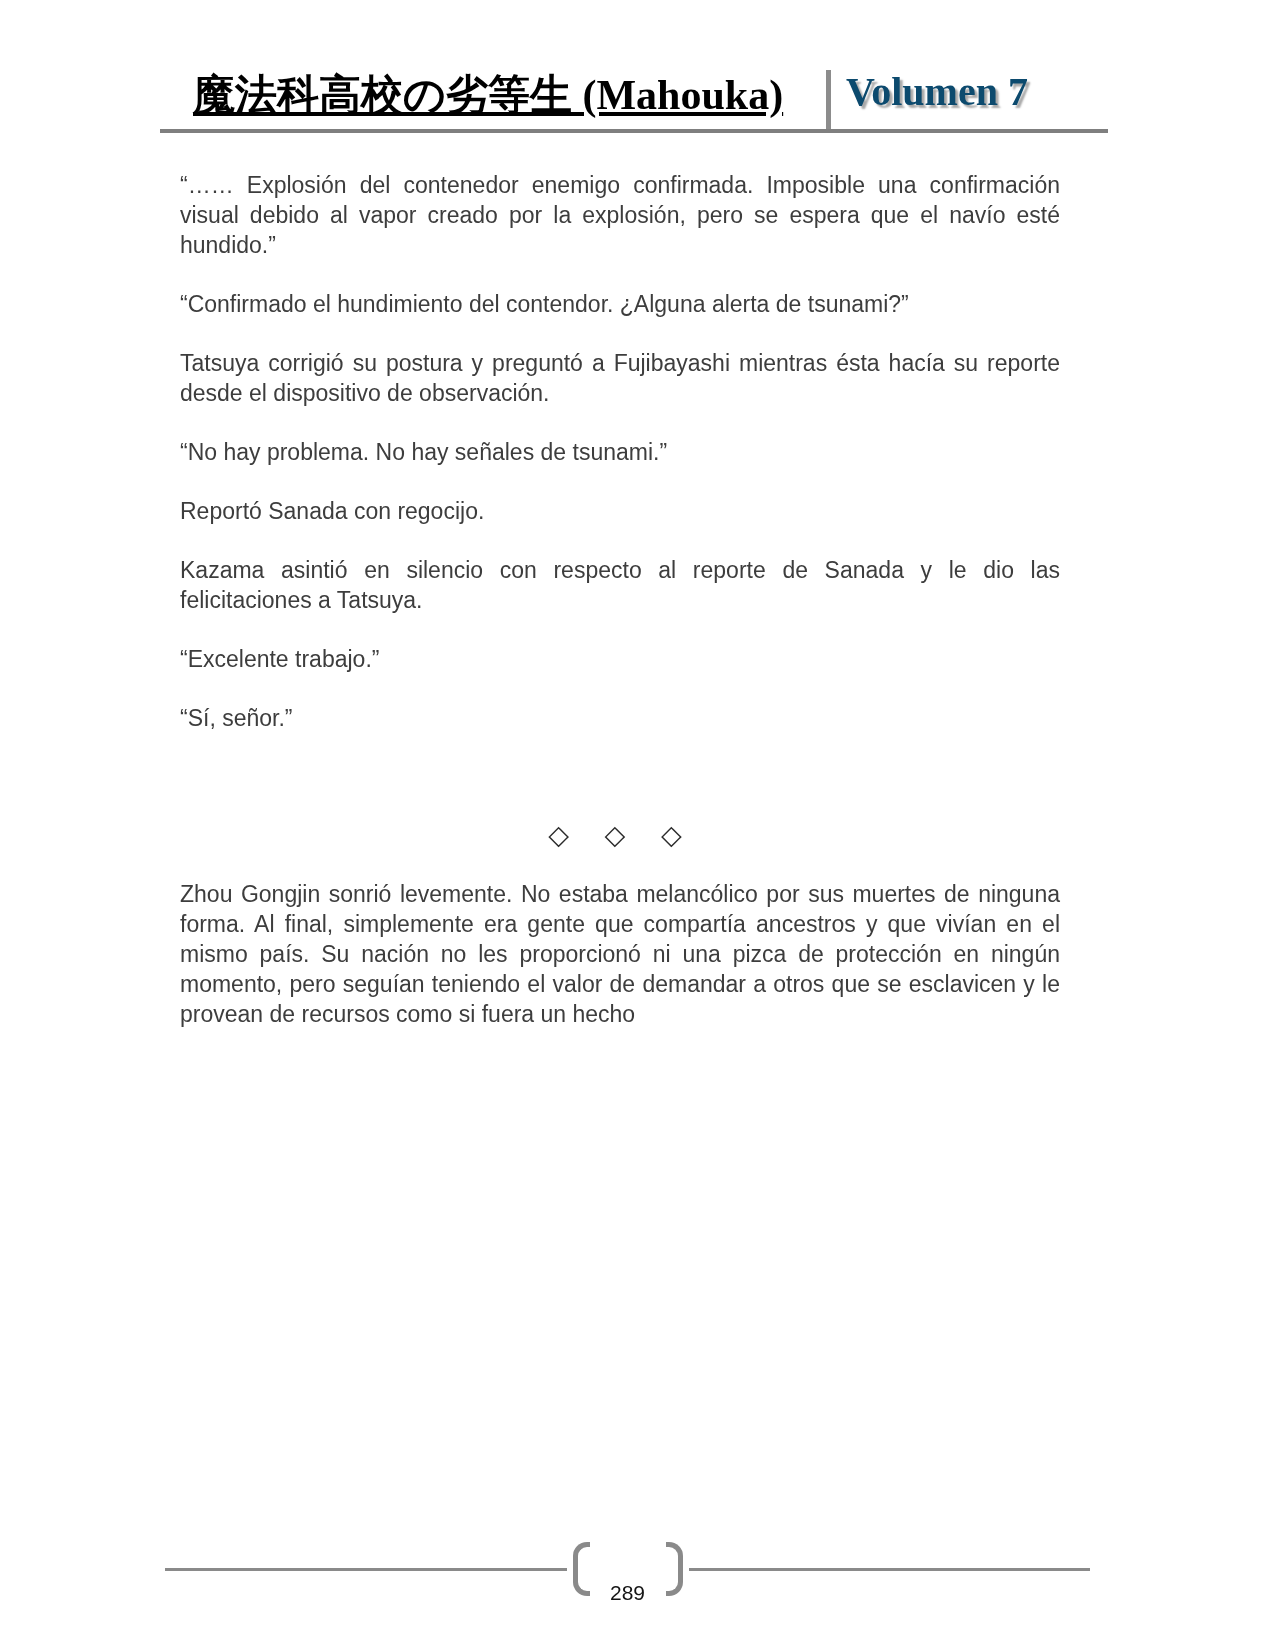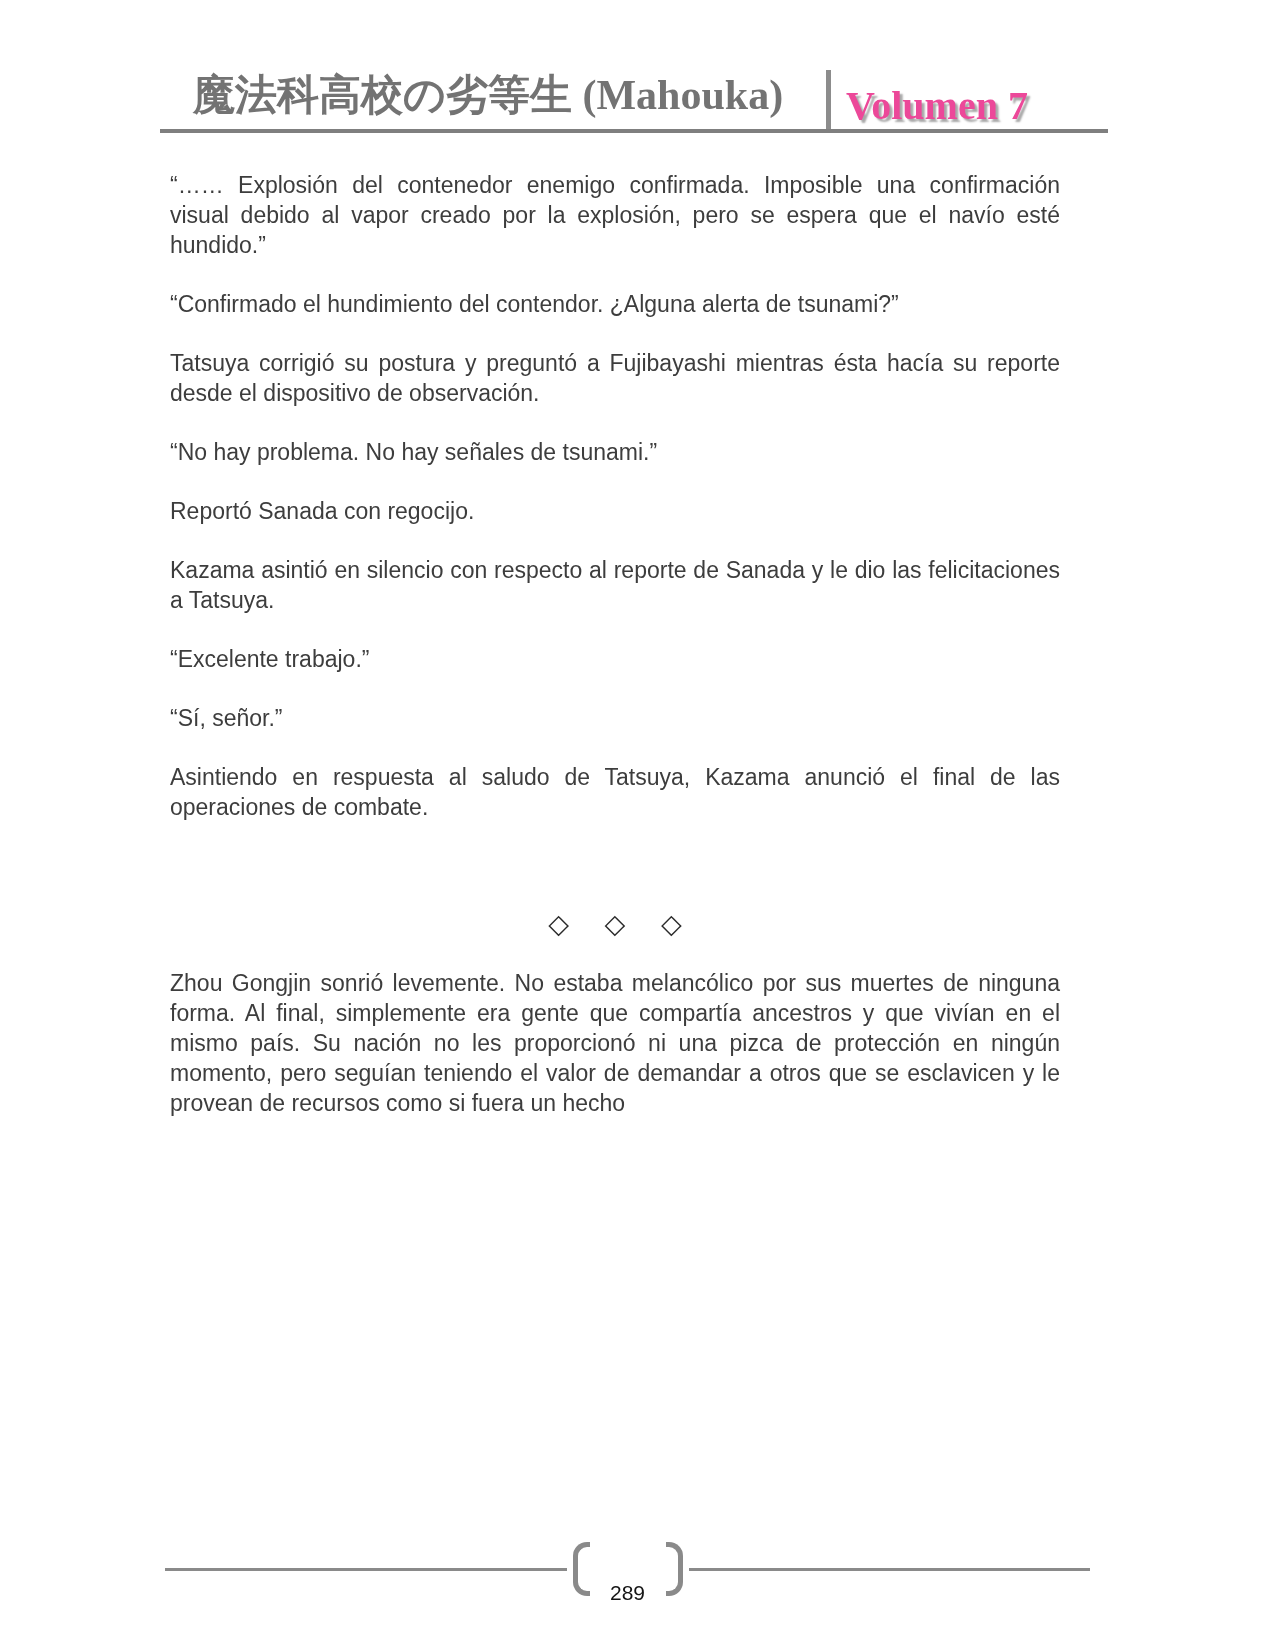--- a/index.html
+++ b/index.html
@@ -10,50 +10,50 @@
     font-family: "Liberation Sans", sans-serif;
     overflow: hidden;
   }
   .page { position: absolute; inset: 0; background: #ffffff; }
 
   
   .header-title-jp {
     position: absolute; left: 193px; top: 74px;
     font-family: "Liberation Serif", "DejaVu Serif", serif;
     font-weight: bold; font-size: 42px; line-height: 1;
-    color: #737373; white-space: nowrap;
+    color: #000000; white-space: nowrap; text-decoration: underline;
   }
   .header-divider {
     position: absolute; left: 826px; top: 70px;
     width: 5px; height: 62px;
     background: #8c8c8c;
   }
   .header-volume {
-    position: absolute; left: 846px; top: 86px;
+    position: absolute; left: 846px; top: 72px;
     font-family: "Liberation Serif", "DejaVu Serif", serif;
     font-weight: bold; font-size: 40px; line-height: 1;
-    color: #ec4899;
+    color: #0c4a6e;
     text-shadow: 3px 3px 2px #a8a8a8;
     white-space: nowrap;
   }
   .header-rule {
     position: absolute; left: 160px; top: 129px;
     width: 948px; height: 4px;
     background: #7f7f7f;
   }
 
   
   .body-text {
     position: absolute; left: 170px; top: 170px;
     width: 890px;
     font-size: 23px; line-height: 30px;
     color: #3d3d3d;
   }
   .para {
-    margin: 0 0 29px 0;
+    margin: 0 0 29px 10px;
     text-align: justify;
   }
   .separator {
     text-align: center;
     font-size: 27px; line-height: 36px;
     color: #2b2b2b;
     letter-spacing: 14px;
     padding-left: 14px; 
     margin: 84px 0 26px 0;
   }
@@ -99,21 +99,20 @@
 
   <div class="body-text">
     <p class="para">“…… Explosión del contenedor enemigo confirmada. Imposible una confirmación visual debido al vapor creado por la explosión, pero se espera que el navío esté hundido.”</p>
     <p class="para">“Confirmado el hundimiento del contendor. ¿Alguna alerta de tsunami?”</p>
     <p class="para">Tatsuya corrigió su postura y preguntó a Fujibayashi mientras ésta hacía su reporte desde el dispositivo de observación.</p>
     <p class="para">“No hay problema. No hay señales de tsunami.”</p>
     <p class="para">Reportó Sanada con regocijo.</p>
     <p class="para">Kazama asintió en silencio con respecto al reporte de Sanada y le dio las felicitaciones a Tatsuya.</p>
     <p class="para">“Excelente trabajo.”</p>
     <p class="para">“Sí, señor.”</p>
-    <p class="para">Asintiendo en respuesta al saludo de Tatsuya, Kazama anunció el final de las operaciones de combate.</p>
 
     <div class="separator">◇ ◇ ◇</div>
 
     <p class="para">Zhou Gongjin sonrió levemente. No estaba melancólico por sus muertes de ninguna forma. Al final, simplemente era gente que compartía ancestros y que vivían en el mismo país. Su nación no les proporcionó ni una pizca de protección en ningún momento, pero seguían teniendo el valor de demandar a otros que se esclavicen y le provean de recursos como si fuera un hecho</p>
   </div>
 
   <div class="footer">
     <div class="f-line"></div>
     <div class="bracket bracket-left"></div>
     <div class="page-num">289</div>

